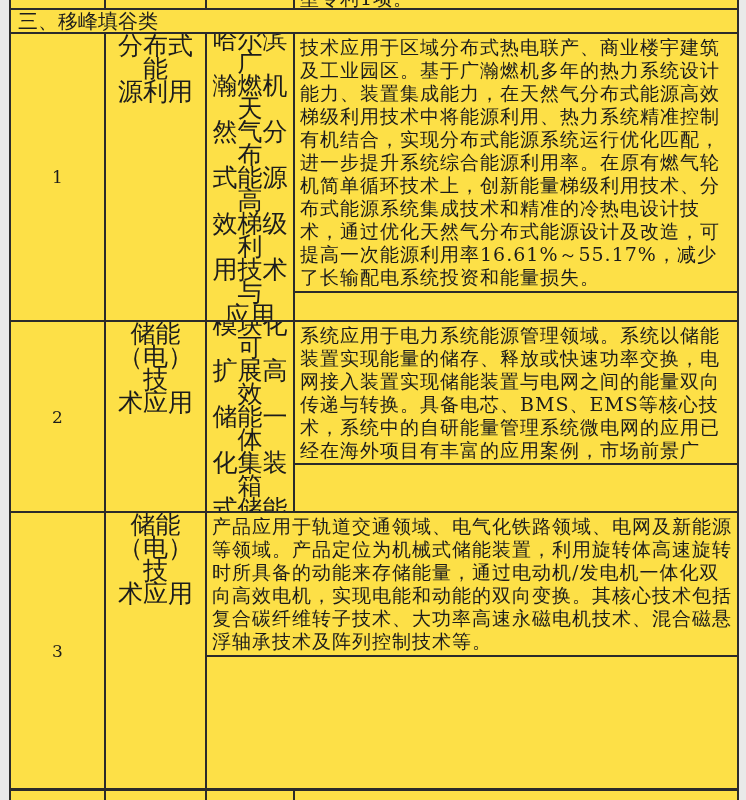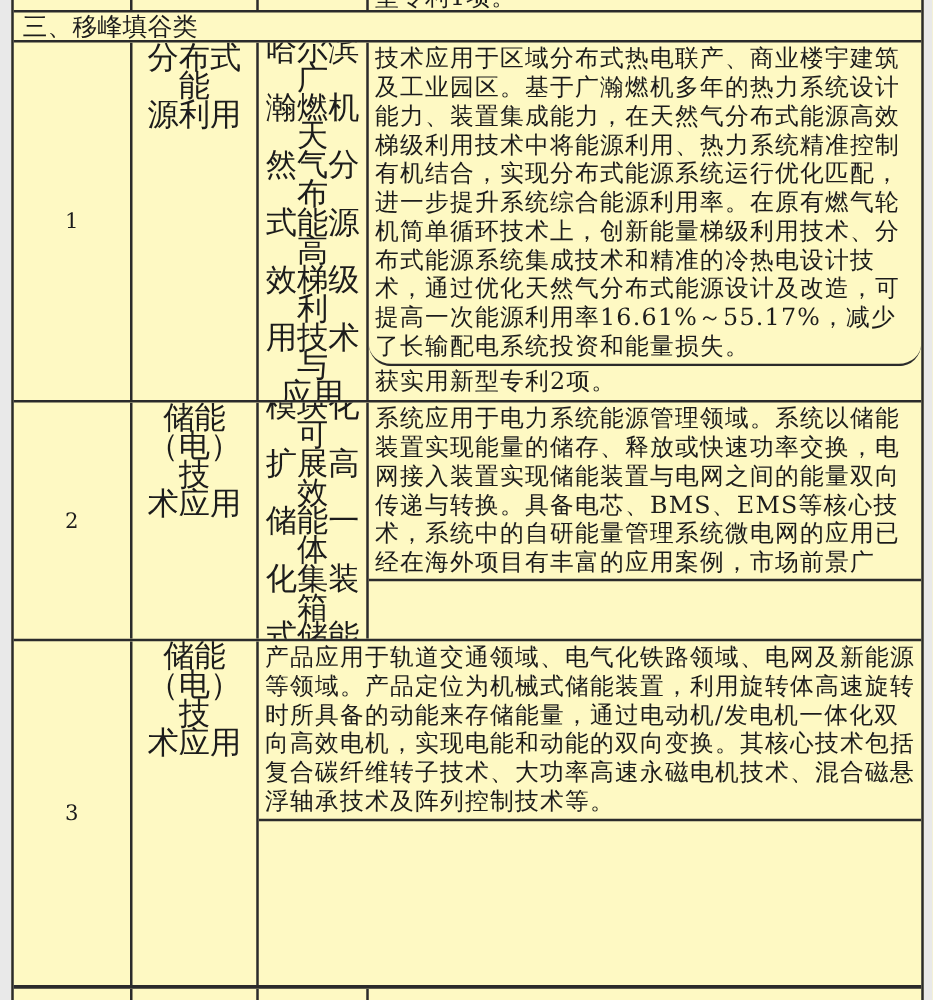--- a/index.html
+++ b/index.html
@@ -7,21 +7,21 @@
   body {
     background:#e9e9e9;
     font-family:"DejaVu Serif","Liberation Serif",serif;
     color:#1c1c1c;
     -webkit-font-smoothing:none;
   }
   .doc-table {
     position:relative;
     margin-left:9px;
     width:730px;
-    background:#fef9c3;
+    background:#fde047;
     border-left:2px solid #2b2b2b;
     border-right:2px solid #2b2b2b;
   }
   .trow { display:flex; border-bottom:2px solid #2b2b2b; overflow:hidden; }
   .c1 { width:95px;  display:flex; align-items:center; justify-content:center; border-right:2px solid #2b2b2b; }
   .c2 { width:101px; display:flex; justify-content:center; border-right:2px solid #2b2b2b; }
   .c3 { width:88px;  display:flex; align-items:center; justify-content:center; border-right:2px solid #2b2b2b; }
   .c4 { flex:1; display:flex; flex-direction:column; overflow:hidden; }
   .num { font-size:17px; }
   .wrapcjk {
@@ -46,21 +46,21 @@
     letter-spacing:1px;
     overflow:hidden;
   }
   .ach.tight { line-height:21.5px; }
   .row-partial-top   { height:10px; }
   .row-header        { height:24px; }
   .row-entry-1       { height:288px; }
   .row-entry-2       { height:191px; }
   .row-entry-3       { height:278px; border-bottom-width:3px; }
   .row-partial-bottom{ height:9px; border-bottom:none; }
-  .row-entry-1 .desc { height:259px;border-radius:18px; }
+  .row-entry-1 .desc { height:259px; }
   .row-entry-2 .desc { height:143px; }
   .row-entry-3 .desc { height:144px; }
   .section-title {
     font-size:20px;
     line-height:22px;
     padding-left:7px;
     width:100%;
   }
   .clip-top {
     display:block;
@@ -101,21 +101,20 @@
       <span class="wrapcjk">哈尔滨广
 瀚燃机天
 然气分布
 式能源高
 效梯级利
 用技术与
 应用</span>
     </div>
     <div class="c4">
       <div class="desc">技术应用于区域分布式热电联产、商业楼宇建筑及工业园区。基于广瀚燃机多年的热力系统设计能力、装置集成能力，在天然气分布式能源高效梯级利用技术中将能源利用、热力系统精准控制有机结合，实现分布式能源系统运行优化匹配，进一步提升系统综合能源利用率。在原有燃气轮机简单循环技术上，创新能量梯级利用技术、分布式能源系统集成技术和精准的冷热电设计技术，通过优化天然气分布式能源设计及改造，可提高一次能源利用率16.61%～55.17%，减少了长输配电系统投资和能量损失。</div>
-      <div class="ach">获实用新型专利2项。</div>
     </div>
   </div>
 
   <div class="trow row-entry-2">
     <div class="c1">
       <span class="num">2</span>
     </div>
     <div class="c2">
       <span class="wrapcjk">储能
 （电）技

